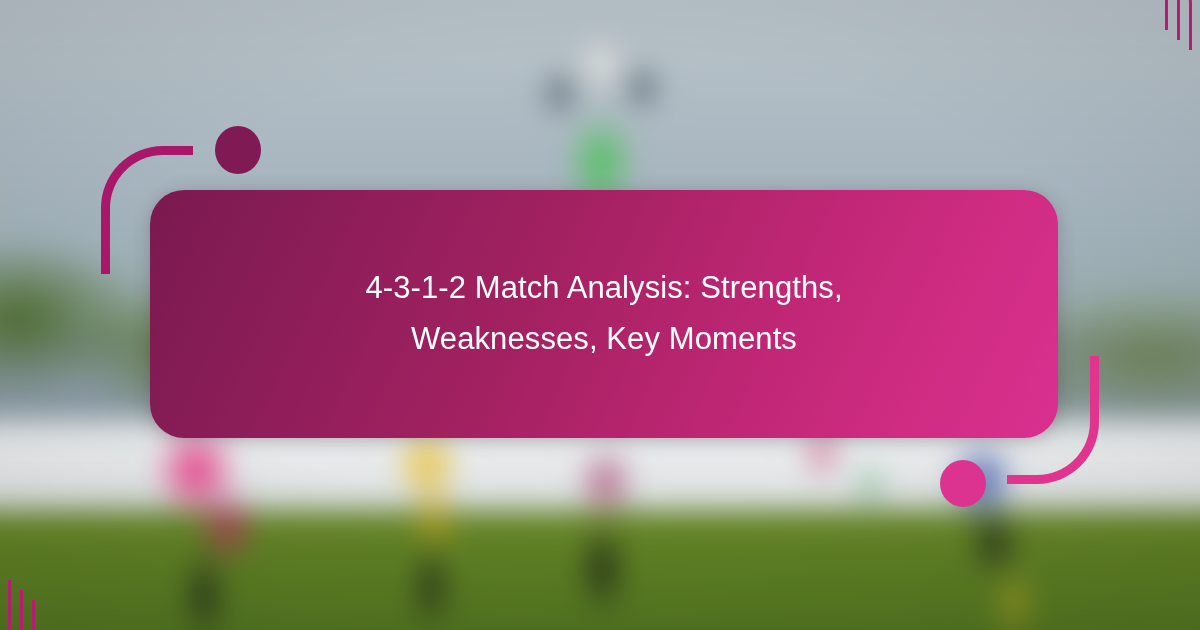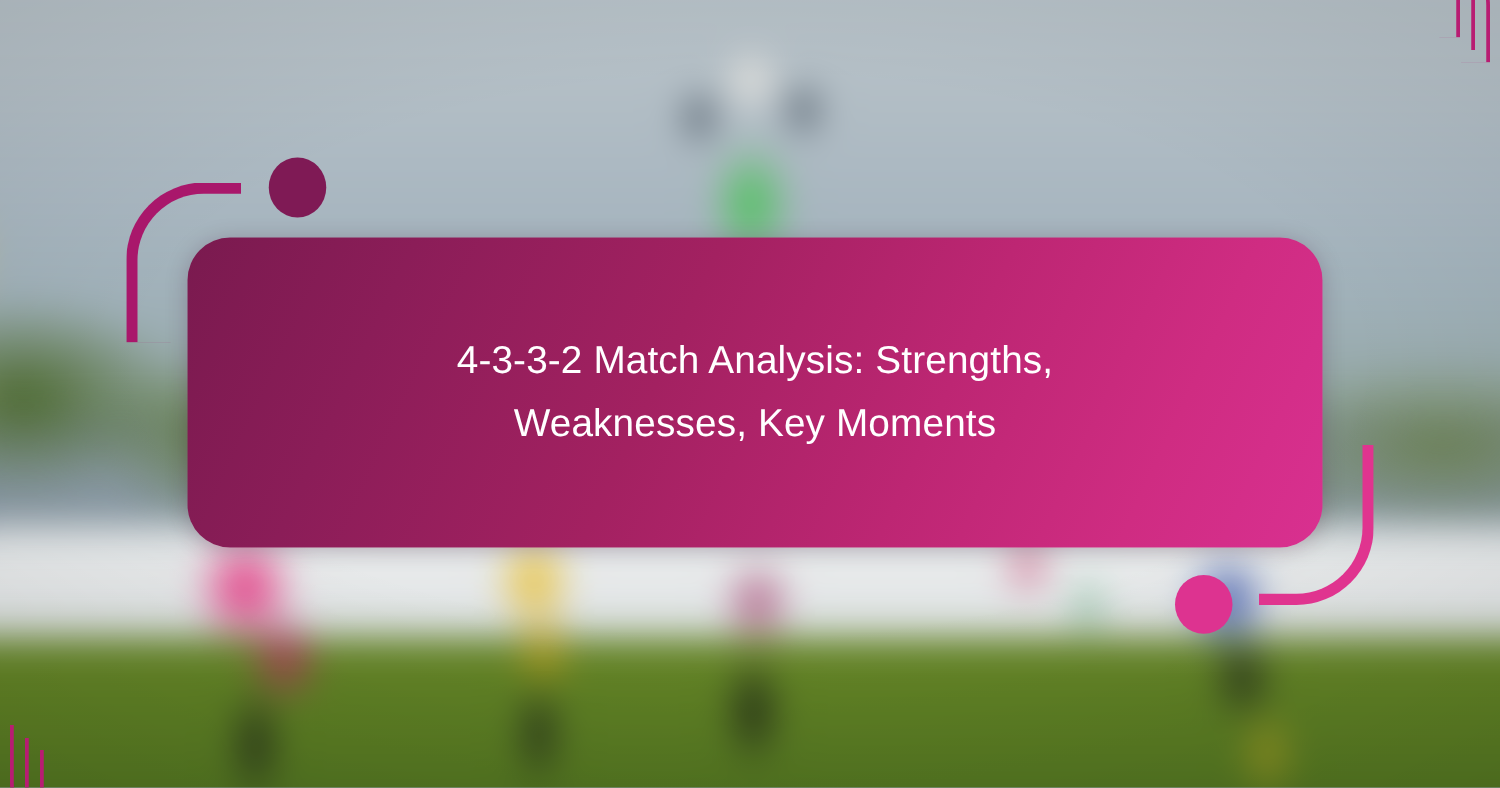--- a/index.html
+++ b/index.html
@@ -304,16 +304,16 @@
     <div class="cline c3"></div>
   </div>
 
   <div class="hook top-left"></div>
   <div class="hook bottom-right"></div>
 
   <div class="deco-dot tl"></div>
   <div class="deco-dot br"></div>
 
   <div class="title-card">
-    <h1 class="title-text">4-3-3-2 Match Analysis: Strengths, Weaknesses, Key Moments</h1>
+    <h1 class="title-text">4-3-1-2 Match Analysis: Strengths, Weaknesses, Key Moments</h1>
   </div>
 
 </div>
 
 </body></html>

